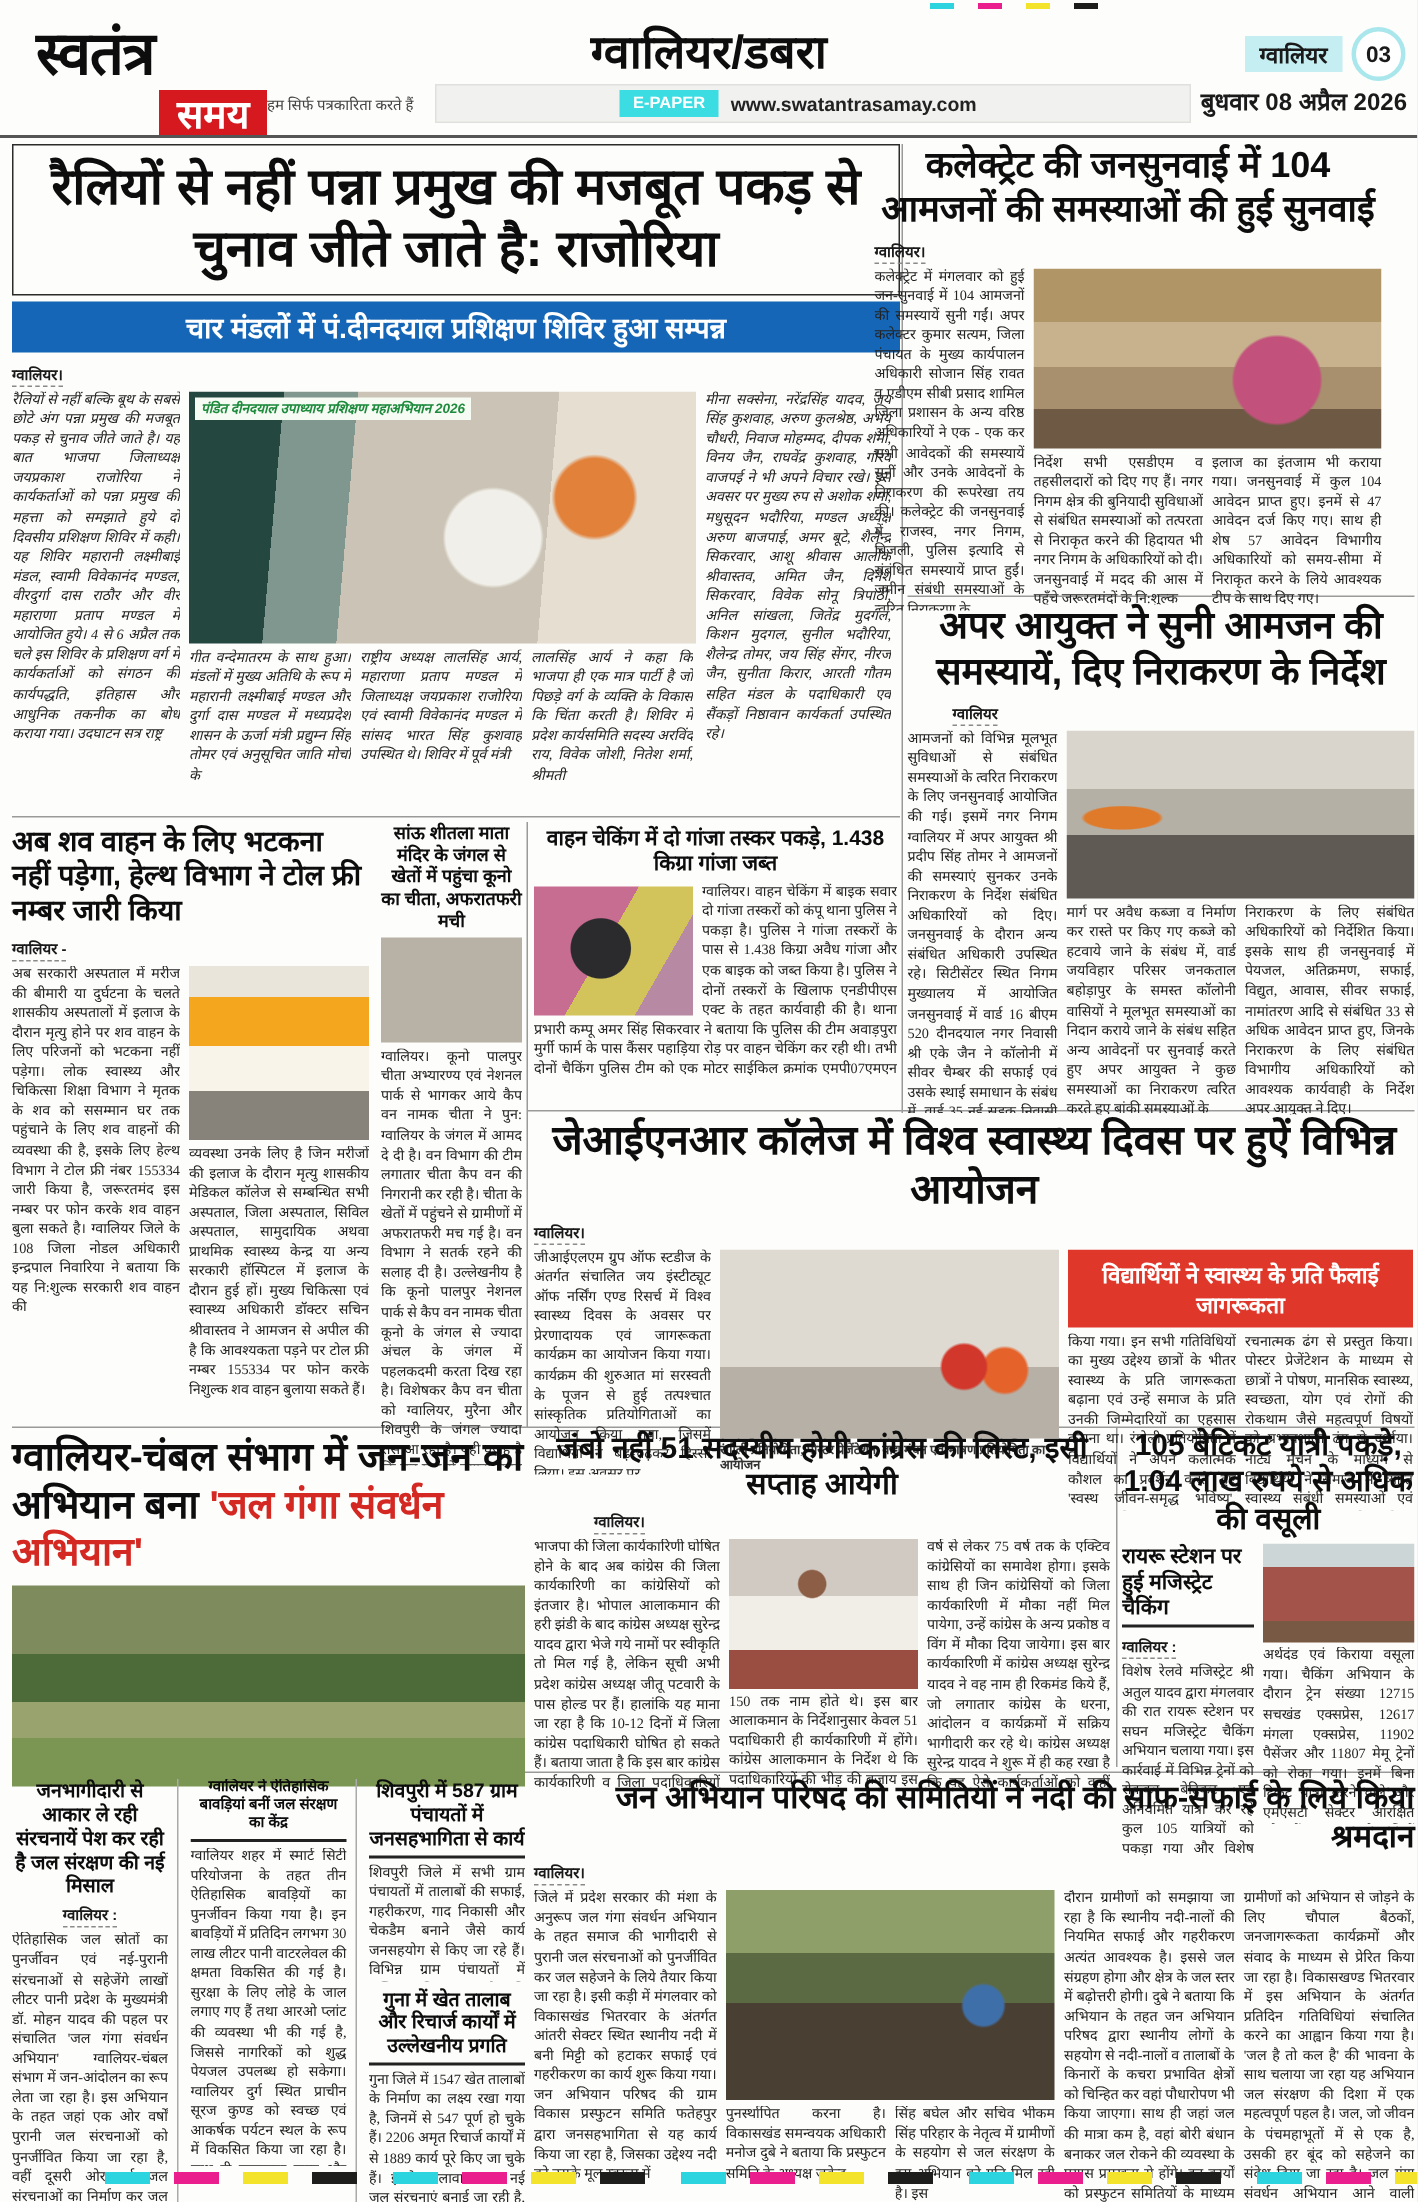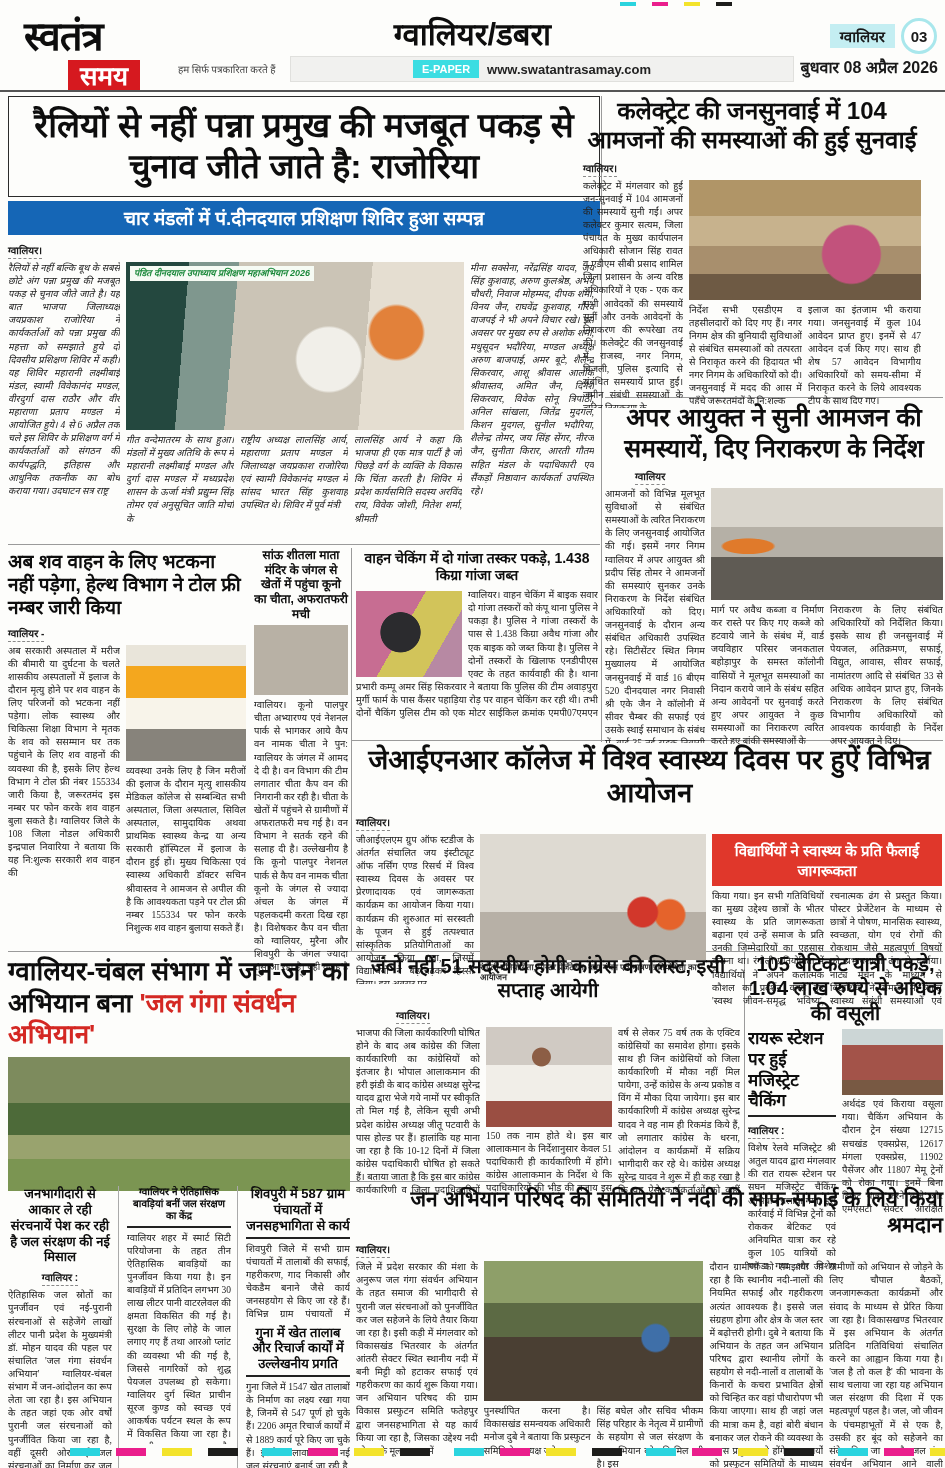--- a/index.html
+++ b/index.html
@@ -83,21 +83,21 @@
 
   <div class="abs reg-group reg-top" style="left:620px;top:2px;">
       <span class="reg-dash" style="background: rgb(43, 212, 222);"></span>
       <span class="reg-dash" style="background: rgb(234, 30, 140);"></span>
       <span class="reg-dash" style="background: rgb(243, 227, 43);"></span>
       <span class="reg-dash" style="background: rgb(29, 29, 27);"></span>
     </div>
 
   <div class="abs" style="left:24px;top:12px;">
     <div class="hl logo-top">स्वतंत्र</div>
-    <div style="margin-top:-4px;margin-left:44px;">
+    <div style="margin-top:-4px;margin-left:82px;">
       <span class="logo-red">समय</span>
     </div>
   </div>
   <div class="abs tagline" style="left:178px;top:62px;">हम सिर्फ पत्रकारिता करते हैं</div>
 
   <div class="abs hl section-title" style="left:0;top:16px;width:945px;text-align:center;">ग्वालियर/डबरा</div>
 
   <div class="abs strip flex" style="left:290px;top:56px;width:470px;height:24px;align-items:center;padding-left:32px;">
     <span class="epaper" style="margin-left:90px;">E-PAPER</span>
     <span class="website" style="margin-left:8px;">www.swatantrasamay.com</span>
@@ -236,21 +236,21 @@
         <div class="col body-txt" style="margin-top:3px;height:64px;">150 तक नाम होते थे। इस बार आलाकमान के निर्देशानुसार केवल 51 पदाधिकारी ही कार्यकारिणी में होंगे। कांग्रेस आलाकमान के निर्देश थे कि पदाधिकारियों की भीड़ की बजाय इस बार कांग्रेस के सक्रिय व जनता के बीच संघर्ष करने वाले नामचीन चेहरे लिये जाये। कांग्रेस कार्यकारिणी में इस बार प्रदेश नेतृत्व के निर्देशों के तहत 30</div>
       </div>
       <div class="col body-txt" style="width:122px;height:168px;">वर्ष से लेकर 75 वर्ष तक के एक्टिव कांग्रेसियों का समावेश होगा। इसके साथ ही जिन कांग्रेसियों को जिला कार्यकारिणी में मौका नहीं मिल पायेगा, उन्हें कांग्रेस के अन्य प्रकोष्ठ व विंग में मौका दिया जायेगा। इस बार कार्यकारिणी में कांग्रेस अध्यक्ष सुरेन्द्र यादव ने वह नाम ही रिकमंड किये हैं, जो लगातार कांग्रेस के धरना, आंदोलन व कार्यक्रमों में सक्रिय भागीदारी कर रहे थे। कांग्रेस अध्यक्ष सुरेन्द्र यादव ने शुरू में ही कह रखा है कि वह ऐसे कार्यकर्ताओं को कहीं स्थान नहीं देंगे, जो घर बैठे रहेंगे और नेताओं की जी हजूरी के लिये उनके घर हाजिरी लगाना पसंद हैं।</div>
     </div>
   </div>
 
   <div class="abs" style="left:748px;top:952px;width:195px;">
     <div class="hl" style="font-size:20px;text-align:center;">105 बेटिकट यात्री पकड़े, 1.04 लाख रुपये से अधिक की वसूली</div>
     <div class="flex" style="gap:6px;margin-top:4px;">
       <div class="col" style="width:88px;">
-        <div class="hl sub-hl-underline" style="font-size:17px;">रायरू स्टेशन पर हुई मजिस्ट्रेट चैकिंग</div>
+        <div class="hl sub-hl-underline" style="font-size:14px;">रायरू स्टेशन पर हुई मजिस्ट्रेट चैकिंग</div>
         <div style="margin-top:3px;"><span class="byline">ग्वालियर :</span></div>
         <div class="col body-txt" style="height:128px;">विशेष रेलवे मजिस्ट्रेट श्री अतुल यादव द्वारा मंगलवार की रात रायरू स्टेशन पर सघन मजिस्ट्रेट चैकिंग अभियान चलाया गया। इस कार्रवाई में विभिन्न ट्रेनों को रोककर बेटिकट एवं अनियमित यात्रा कर रहे कुल 105 यात्रियों को पकड़ा गया और विशेष रेलवे न्यायालय में सुनवाई के बाद उनसे कुल 1,04,235 रुपये का</div>
       </div>
       <div class="col" style="width:101px;">
         <div class="photo ph-station" style="width:101px;height:66px;"></div>
         <div class="col body-txt" style="margin-top:3px;height:118px;">अर्थदंड एवं किराया वसूला गया। चैकिंग अभियान के दौरान ट्रेन संख्या 12715 सचखंड एक्सप्रेस, 12617 मंगला एक्सप्रेस, 11902 पैसेंजर और 11807 मेमू ट्रेनों को रोका गया। इनमें बिना टिकट यात्रा करने वाले और एमएसटी सेक्टर आरक्षित कोच में सफर कर रहे यात्रियों के खिलाफ कार्रवाई की गई।</div>
       </div>
     </div>
   </div>
 

